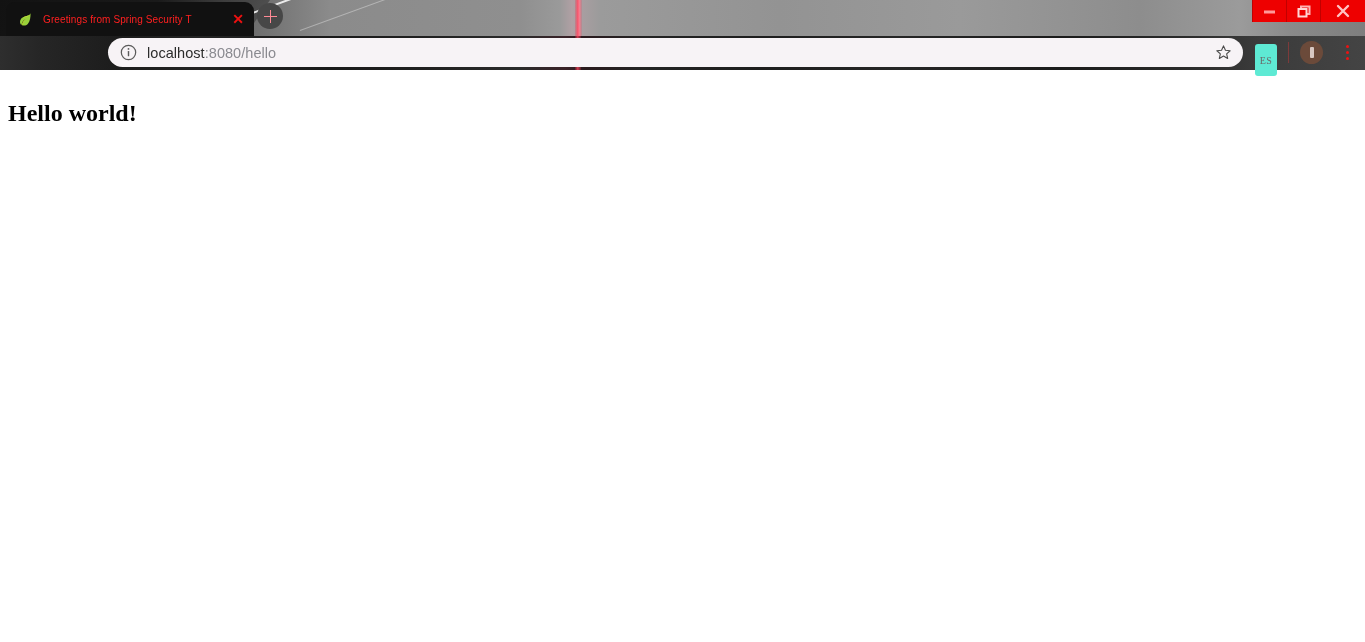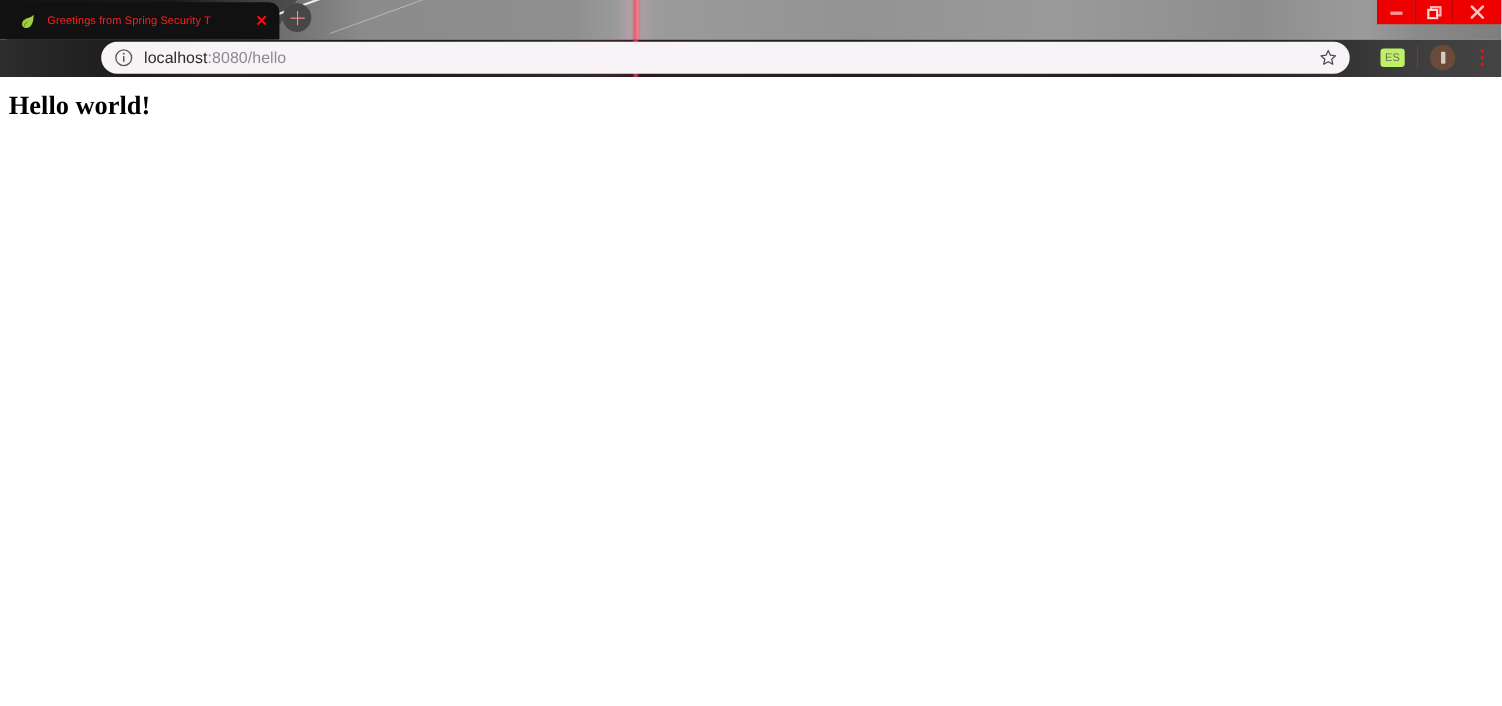--- a/index.html
+++ b/index.html
@@ -221,21 +221,21 @@
     align-items: center;
     justify-content: center;
   }
   .nav-back    { left: 11px; }
   .nav-forward { left: 44px; }
   .nav-reload  { left: 76px; }
 
   
   .omnibox {
     position: absolute;
-    left: 92px;
+    left: 108px;
     top: 38px;
     width: 1135px;
     height: 29px;
     background: #f7f3f6;
     border-radius: 15px;
     display: flex;
     align-items: center;
     padding: 0 4px 0 10px;
     box-sizing: border-box;
     z-index: 6;
@@ -266,26 +266,26 @@
     justify-content: center;
     margin-right: 3px;
   }
 
   
   .ext-badge {
     position: absolute;
     left: 1255px;
     top: 44px;
     width: 22px;
-    height: 17px;
+    height: 32px;
     border-radius: 3px;
-    background: #bef264;
+    background: #5eead4;
     color: #6a6a6a;
     font-size: 10px;
-    font-family: Liberation Sans, sans-serif;
+    font-family: Liberation Serif, serif;
     display: flex;
     align-items: center;
     justify-content: center;
     letter-spacing: 0.3px;
     z-index: 7;
   }
   .sep {
     position: absolute;
     left: 1288px;
     top: 42px;
@@ -340,21 +340,21 @@
     position: absolute;
     left: 0;
     top: 70px;
     width: 1365px;
     height: 572px;
     background: #ffffff;
     overflow: hidden;
   }
   .page-heading {
     margin: 0;
-    padding: 14px 0 0 8px;
+    padding: 30px 0 0 8px;
     font-family: "Liberation Serif", serif;
     font-size: 24px;
     font-weight: bold;
     color: #000000;
     line-height: 1.1;
   }
 </style>
 </head>
 <body>
 

